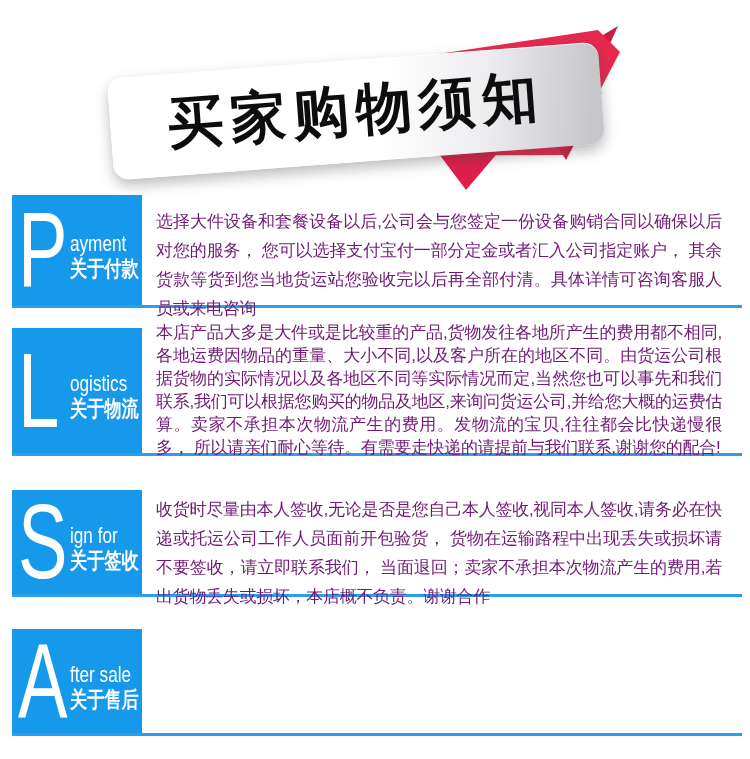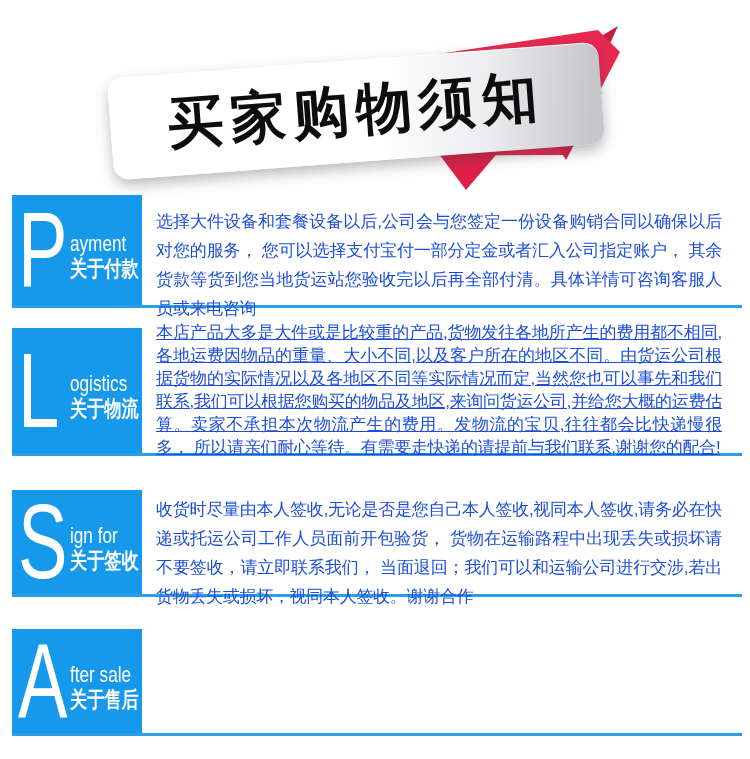--- a/index.html
+++ b/index.html
@@ -84,26 +84,26 @@
   }
   .en { font-size:22px; line-height:1.05; font-weight:400; }
   .cn { font-size:22px; line-height:1.2; font-weight:bold; margin-top:1px; }
 
   .body-text {
     flex:1 1 auto;
     margin-left:14px;
     margin-right:20px;
     font-size:17px;
     letter-spacing:-0.3px;
-    color:#1d4ed8;
+    color:#701a75;
     line-height:29px;
     text-align:justify;
   }
   .s1 .body-text { margin-top:30px; }
-  .s2 .body-text { line-height:23px; margin-top:-2px;text-decoration:underline; }
+  .s2 .body-text { line-height:23px; margin-top:-2px; }
   .s3 .body-text { margin-top:22px; }
   .s4 .body-text { margin-top:40px; }
 </style>
 </head>
 <body>
 
 <header class="header">
   <svg class="ribbon-svg" viewBox="0 0 750 190" aria-hidden="true">
     <polygon points="545,70 618,26 590,88" fill="#C91C43"></polygon>
     <polygon points="130,100 598,30 620,52 566,155 148,157" fill="#E8294F"></polygon>
@@ -141,21 +141,21 @@
   </section>
 
   <section class="section s3">
     <div class="bluebox">
       <span class="initial">S</span>
       <span class="labels">
         <span class="en">ign for</span>
         <span class="cn">关于签收</span>
       </span>
     </div>
-    <p class="body-text">收货时尽量由本人签收,无论是否是您自己本人签收,视同本人签收,请务必在快递或托运公司工作人员面前开包验货， 货物在运输路程中出现丢失或损坏请不要签收，请立即联系我们， 当面退回；我们可以和运输公司进行交涉,若出货物丢失或损坏，视同本人签收。谢谢合作</p>
+    <p class="body-text">收货时尽量由本人签收,无论是否是您自己本人签收,视同本人签收,请务必在快递或托运公司工作人员面前开包验货， 货物在运输路程中出现丢失或损坏请不要签收，请立即联系我们， 当面退回；卖家不承担本次物流产生的费用,若出货物丢失或损坏，本店概不负责。谢谢合作</p>
   </section>
 
   <section class="section s4">
     <div class="bluebox">
       <span class="initial">A</span>
       <span class="labels">
         <span class="en">fter sale</span>
         <span class="cn">关于售后</span>
       </span>
     </div>

